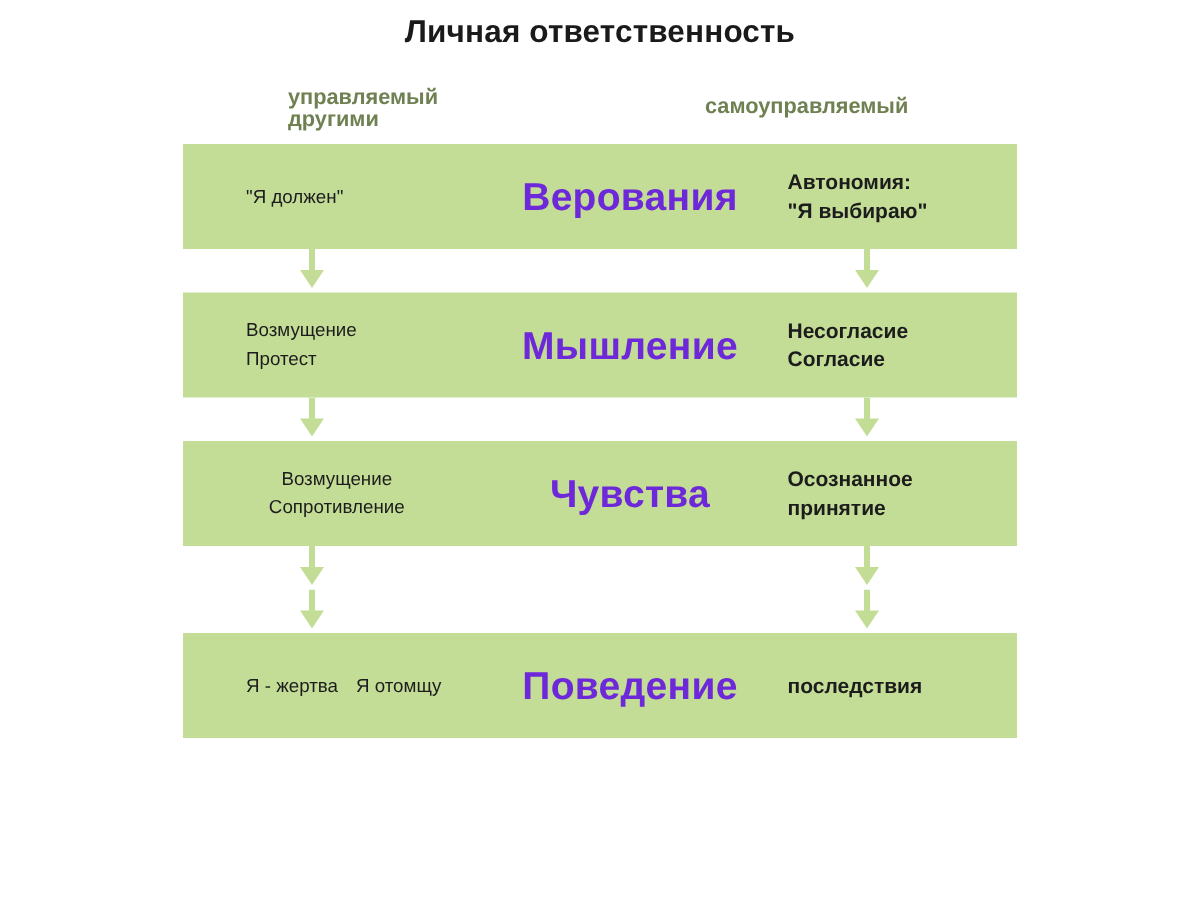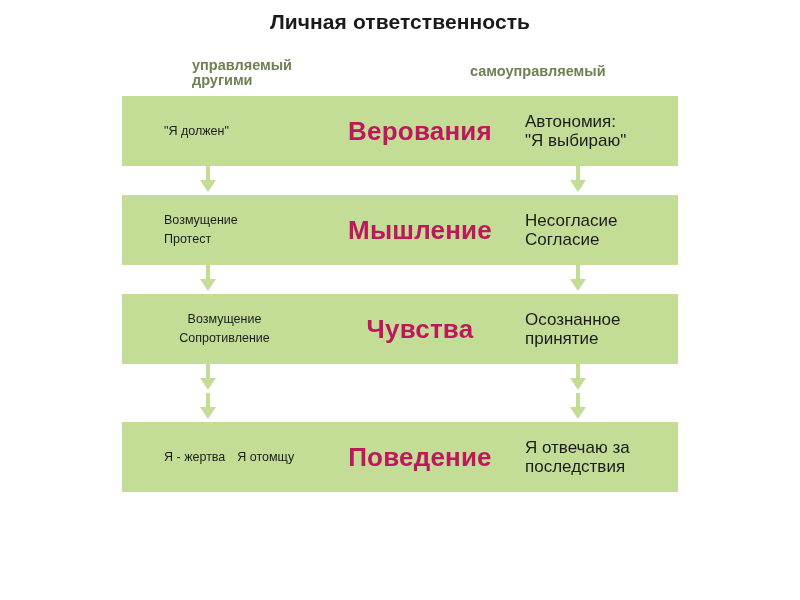--- a/index.html
+++ b/index.html
@@ -82,32 +82,33 @@
   .cell-left .pair {
     display: flex;
     gap: 12px;
   }
 
   .cell-center {
     flex: 1 1 auto;
     text-align: center;
     font-size: 26px;
     font-weight: bold;
-    color: #be185d;
+    color: #6d28d9;
     letter-spacing: 0.2px;
   }
 
   .cell-right {
     width: 165px;
     flex: 0 0 165px;
     padding-left: 12px;
     box-sizing: border-box;
-    font-size: 17px;
+    font-size: 14px;
     color: #1c1c1c;
     line-height: 19px;
+    font-weight: bold;
   }
 
   .emph { font-weight: bold; }
 
   
   .gap {
     position: relative;
     width: 556px;
     height: 29px;
   }
@@ -232,20 +233,19 @@
     <div class="row">
       <div class="band">
         <div class="cell-left">
           <div class="pair">
             <span>Я - жертва</span>
             <span>Я отомщу</span>
           </div>
         </div>
         <div class="cell-center">Поведение</div>
         <div class="cell-right">
-          <div>Я отвечаю за</div>
           <div>последствия</div>
         </div>
       </div>
     </div>
 
   </div>
 </div>
 
 </body></html>

